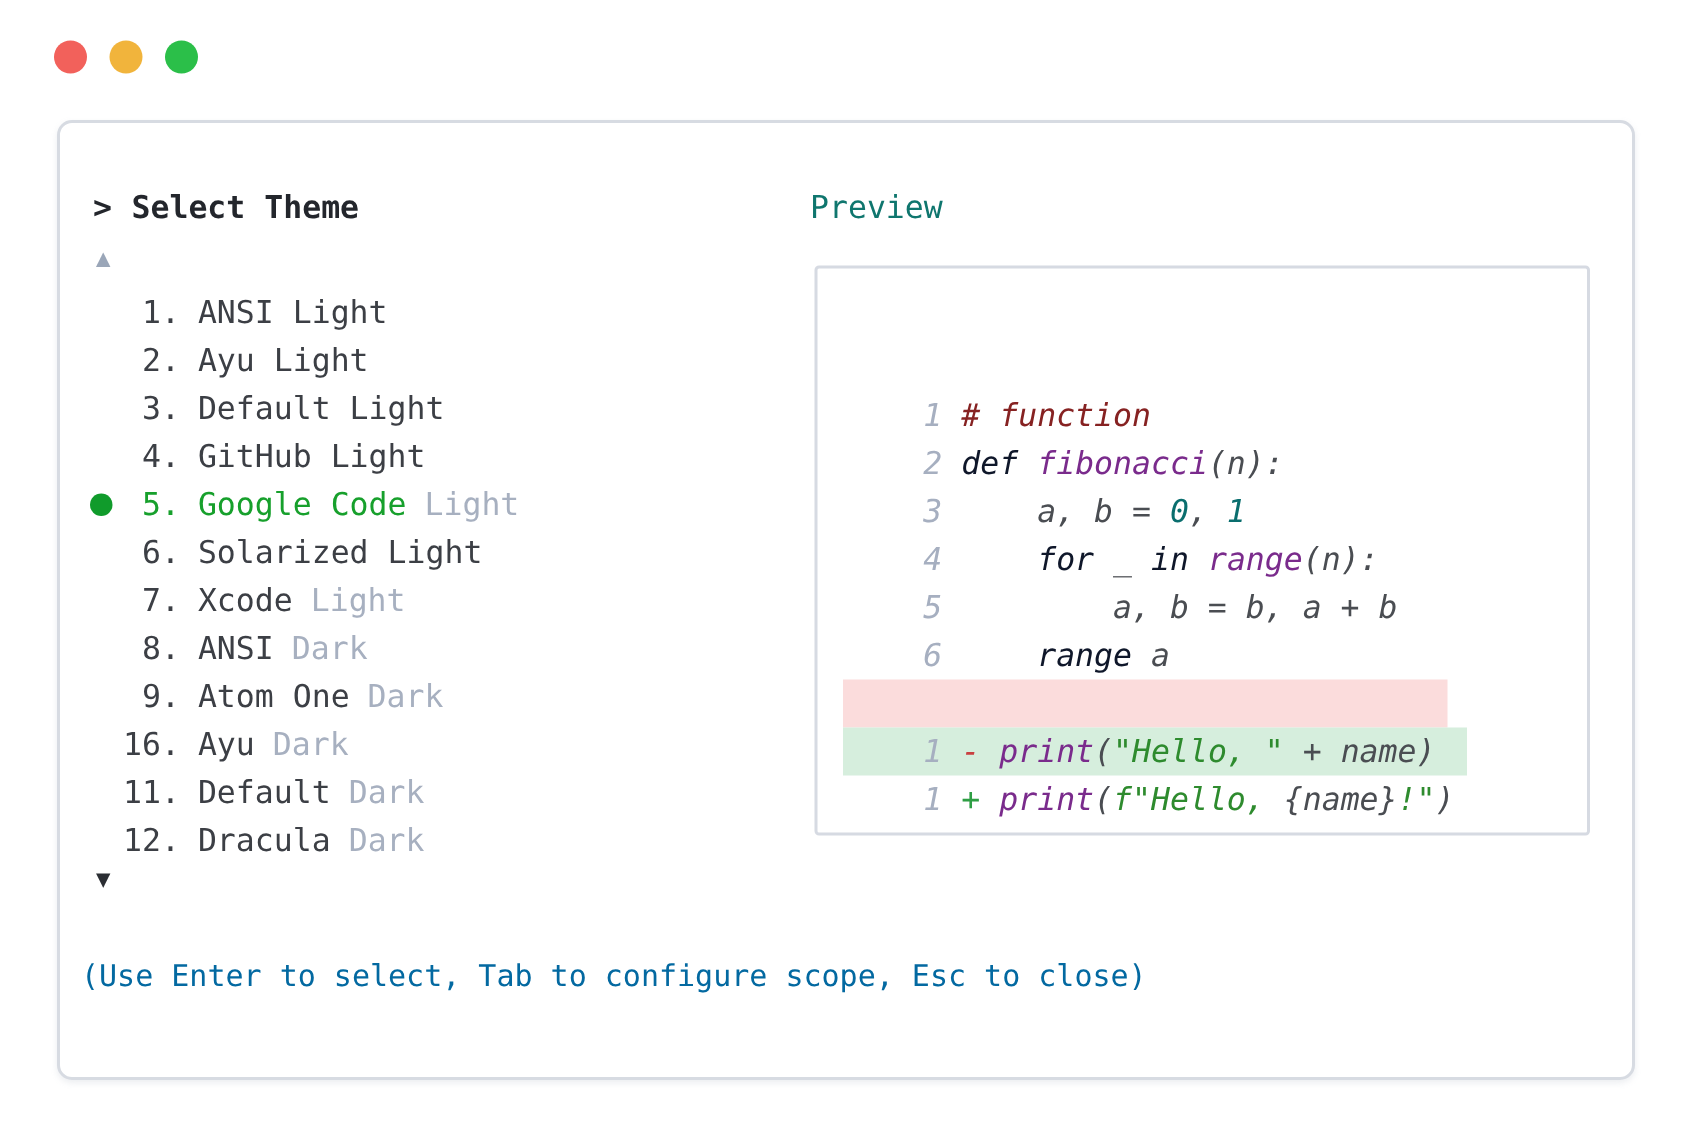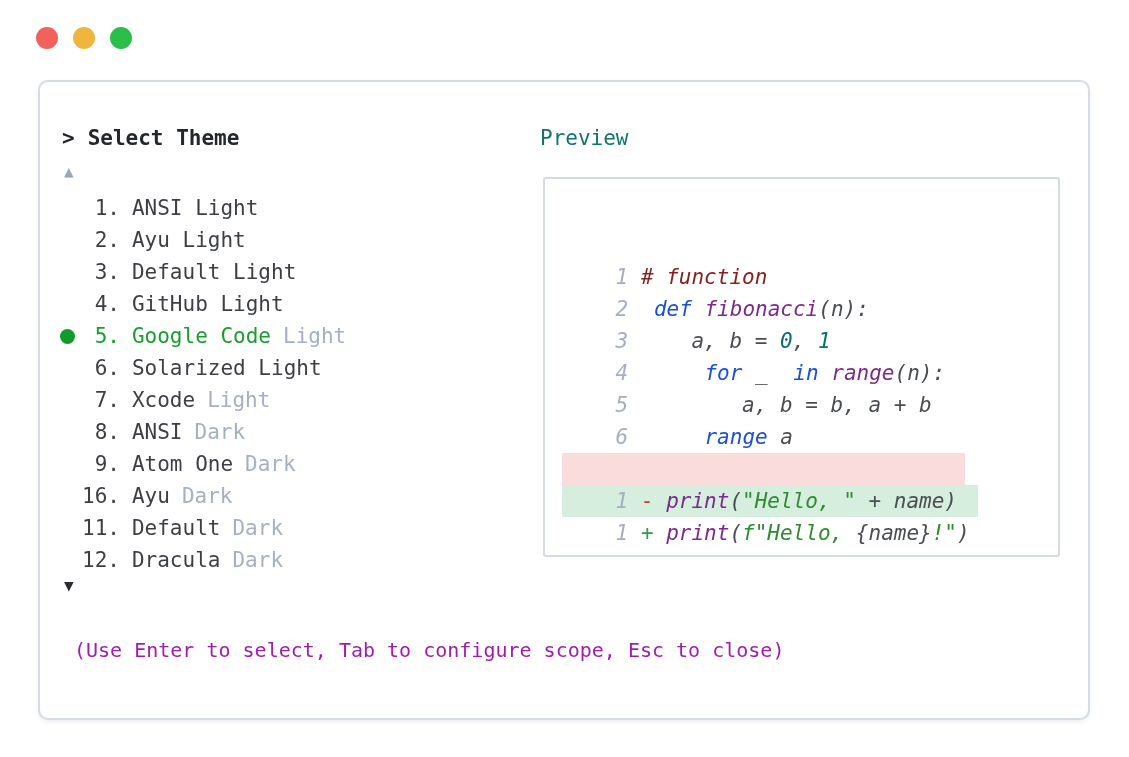--- a/index.html
+++ b/index.html
@@ -35,34 +35,34 @@
   .theme-row { display:flex; align-items:center; height:32px; font-size:21px;
                color:#3c3f45; cursor:pointer; white-space:pre; }
   .sel-dot { width:15px; height:15px; border-radius:50%; margin-right:7px;
              background:transparent; flex:none; }
   .theme-row.selected .sel-dot { background:#109b2b; }
   .item-number { display:inline-block; min-width:3ch; text-align:right; margin-right:12px; }
   .theme-row.selected .item-number,
   .theme-row.selected .item-name { color:#17a02c; }
   .item-variant { color:#a7b0c0; margin-left:12px; }
 
-  .hint { position:absolute; left:34px; top:556px; font-size:20px; color:#a21caf; }
+  .hint { position:absolute; left:14px; top:556px; font-size:20px; color:#0369a1; }
 
   
   .preview-panel {
     position:absolute; left:503px; top:95px; width:517px; height:380px;
     background:#fff; border:2px solid #d6dae2; border-radius:3px;
   }
   .code { position:absolute; left:20px; top:50px; font-size:21px; }
   .code-line { height:32px; line-height:32px; white-space:pre; width:fit-content;font-style:italic; }
   .code-line .lnum { color:#a6afc0; display:inline-block; min-width:1ch; margin-right:1ch; }
   .code-line.removed { background:#fbdcdc; padding:0 8px 0 3px; margin-left:-3px; }
   .code-line.added   { background:#d6eedd; padding:0 8px 0 3px; margin-left:-3px; }
   .tok-comment { color:#862222; }
-  .tok-kw      { color:#1d4ed8;margin-left:13px; }
+  .tok-kw      { color:#0f172a; }
   .tok-fn      { color:#7a2b8c; }
   .tok-num     { color:#0a6e6e; }
   .tok-str     { color:#2e8b2e; }
   .tok-plain   { color:#4a4d52; }
   .tok-minus   { color:#c94040; }
   .tok-plus    { color:#2e9e44; }
 </style>
 </head>
 <body>
 

